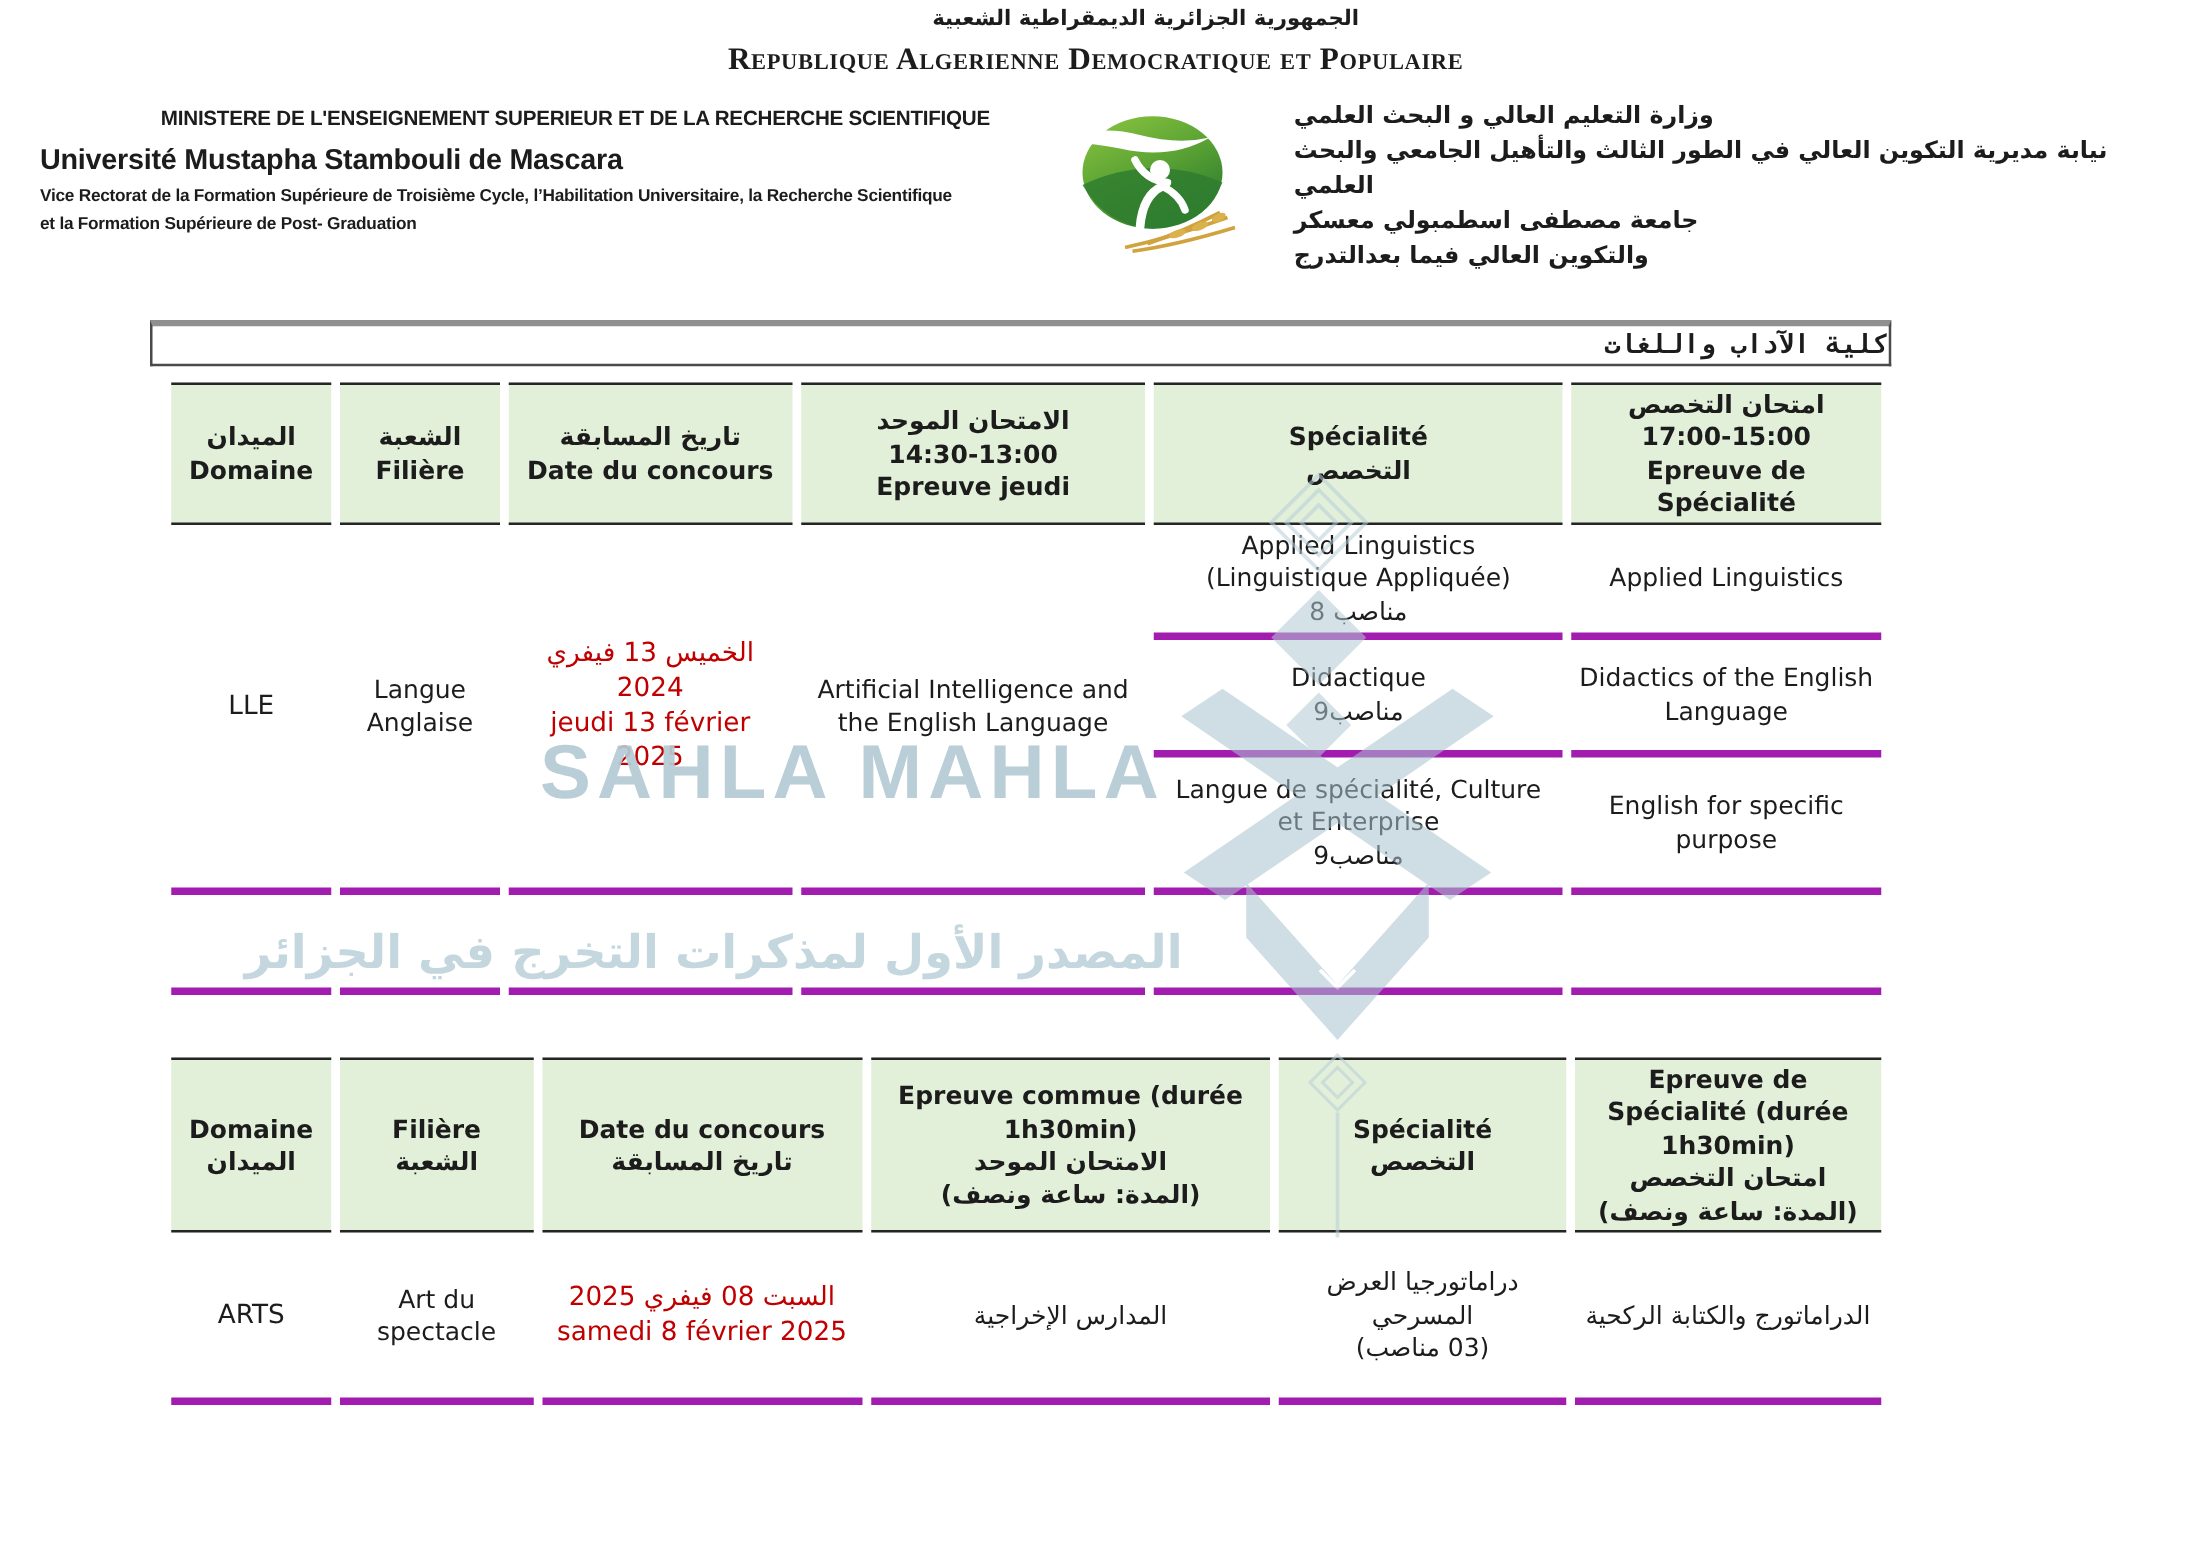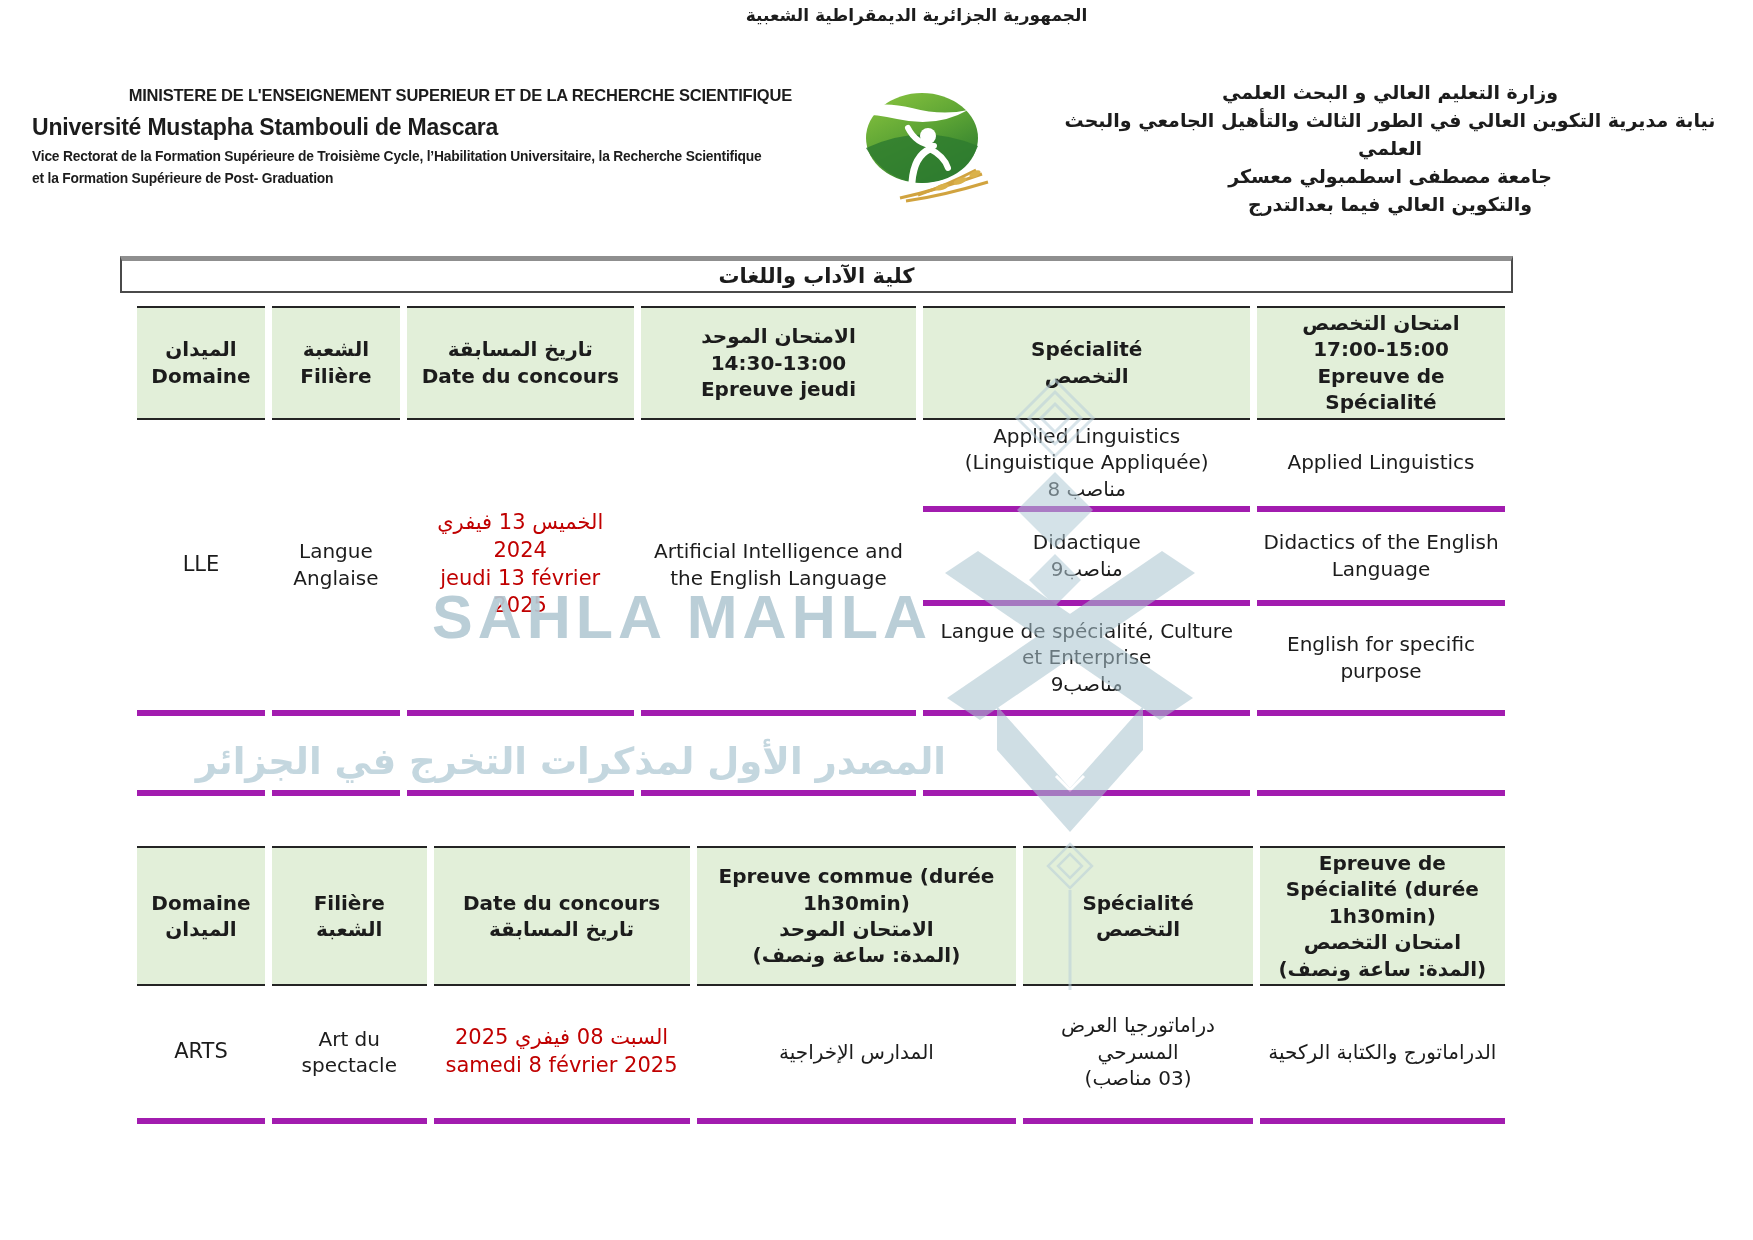--- a/index.html
+++ b/index.html
@@ -14,28 +14,28 @@
           font-weight:bold;font-size:25px;letter-spacing:.5px;}
 
   
   .hdr-left{position:absolute;left:32px;top:86px;width:760px;
             font-family:"Liberation Sans",sans-serif;letter-spacing:-.2px;}
   .hdr-left .l1{font-size:16.5px;font-weight:bold;margin-bottom:9px;white-space:nowrap;text-align:right;}
   .hdr-left .l2{font-size:23px;font-weight:bold;margin-bottom:8px;}
   .hdr-left .l3{font-size:13.8px;font-weight:bold;margin-bottom:7px;}
   .hdr-left .l4{font-size:13.8px;font-weight:bold;}
   .logo{position:absolute;left:842px;top:86px;width:152px;height:118px;}
-  .hdr-right{position:absolute;right:8px;top:78px;width:710px;direction:rtl;text-align:center;
+  .hdr-right{position:absolute;right:8px;top:78px;width:710px;direction:rtl;text-align:left;
              font-size:19px;font-weight:bold;line-height:28px;}
 
   
   .banner{position:absolute;left:120px;top:256px;width:1393px;height:37px;
           box-sizing:border-box;border:2px solid #4a4a4a;border-top:5px solid #8f8f8f;
-          display:flex;align-items:center;justify-content:center;
-          font-size:21px;font-weight:bold;direction:rtl;}
+          display:flex;align-items:center;justify-content:flex-start;
+          font-size:21px;font-weight:bold;direction:rtl;font-family:Liberation Mono, monospace;}
 
   
   table{position:absolute;left:130px;width:1382px;border-collapse:separate;
         border-spacing:7px 0;table-layout:fixed;z-index:2;}
   #t1{top:306px;} #t2{top:846px;}
   th,td{padding:2px 4px;vertical-align:middle;text-align:center;font-size:20px;line-height:1.32;}
   th{background:#e2efd9;border-top:2px solid #242424;border-bottom:2px solid #242424;
      font-weight:bold;height:94px;}
   #t2 th{height:124px;}
   td{border-bottom:6px solid #a21caf;background:transparent;}
@@ -56,20 +56,21 @@
   .wm-tag{position:absolute;left:418px;top:740px;width:528px;text-align:center;z-index:3;
           font-size:37px;font-weight:bold;color:#c4d7df;direction:rtl;white-space:nowrap;}
   .ornament{position:absolute;left:935px;top:368px;width:270px;height:625px;z-index:3;opacity:.55;}
 </style>
 </head>
 <body>
 
 <div class="page">
 
   <div class="top-ar">الجمهورية الجزائرية الديمقراطية الشعبية</div>
+  <div class="top-fr">Republique Algerienne Democratique et Populaire</div>
 
   <div class="hdr-left">
     <div class="l1">MINISTERE DE L'ENSEIGNEMENT SUPERIEUR ET DE LA RECHERCHE SCIENTIFIQUE</div>
     <div class="l2">Université Mustapha Stambouli de Mascara</div>
     <div class="l3">Vice Rectorat de la Formation Supérieure de Troisième Cycle, l’Habilitation Universitaire, la Recherche Scientifique</div>
     <div class="l4">et la Formation Supérieure de Post- Graduation</div>
   </div>
 
   <svg class="logo" viewBox="0 0 152 118">
     <defs>

